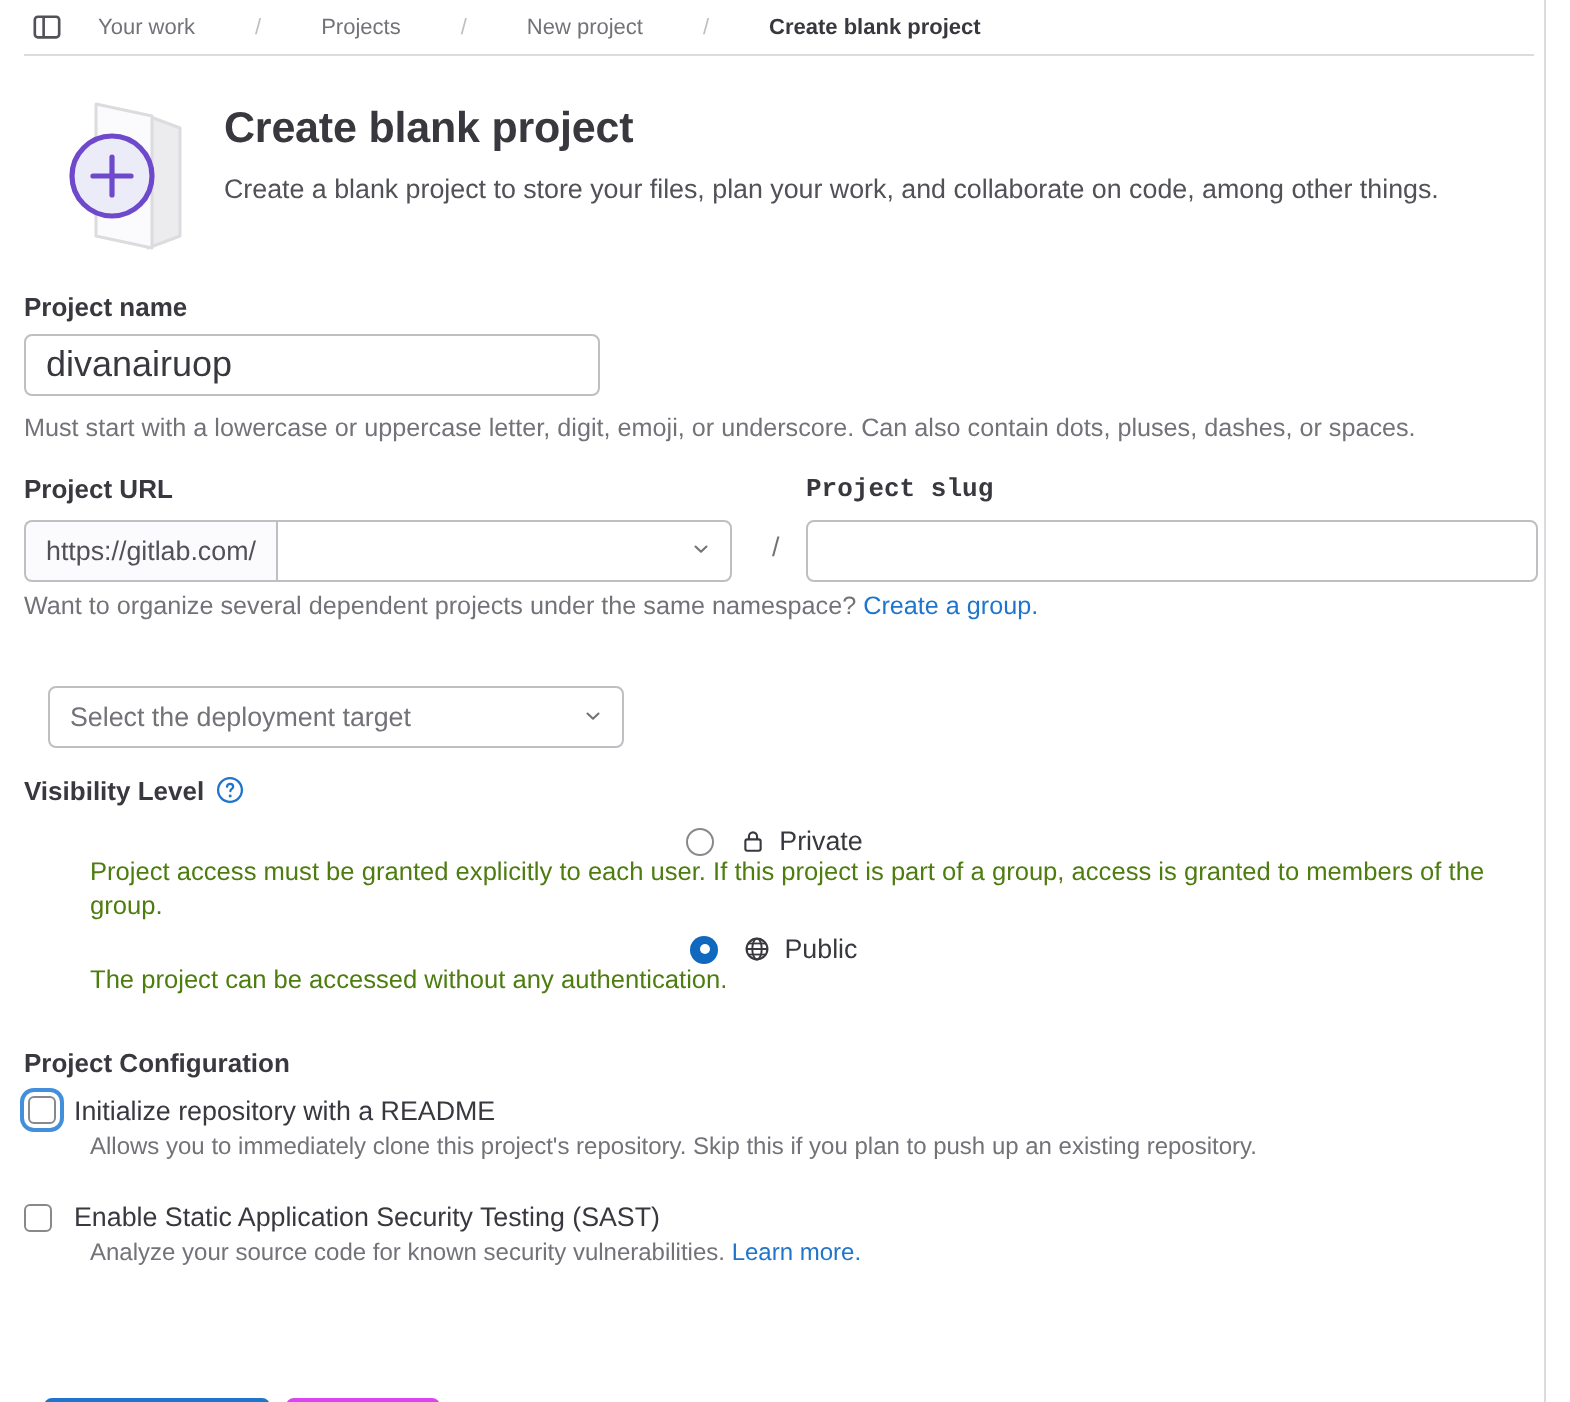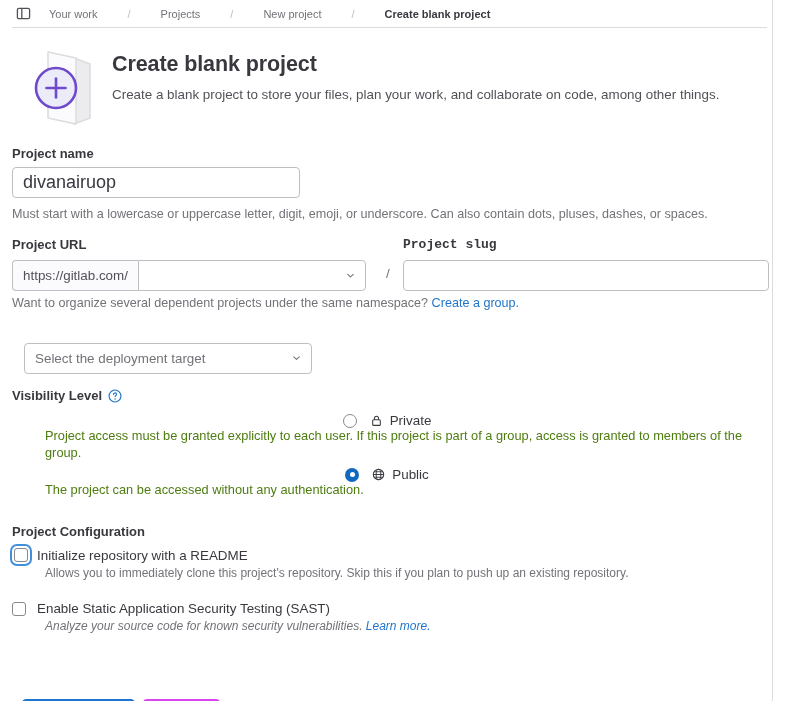--- a/index.html
+++ b/index.html
@@ -189,21 +189,21 @@
     padding: 0 10px;
     font-size: 13.4px;
     color: #737278;
     cursor: pointer;
     position: relative;
   }
 
   
   .r-vis-label {
     position: absolute; top: 388px; left: 12px;
-    display: flex; align-items: center;
+    display: flex; 
   }
   .help-icon { margin-left: 6px; display: inline-flex; cursor: pointer; }
 
   .opt { position: absolute; left: 12px; width: 750px; }
   .opt-head { display: flex; align-items: center; justify-content: center; }
   .radio {
     width: 14px; height: 14px;
     border-radius: 50%;
     border: 1px solid #89888d;
     background: #fff;
@@ -268,21 +268,21 @@
   .cb-desc {
     margin-left: 33px;
     font-size: 12px;
     color: #737278;
     line-height: 1.32;
   }
   .r-readme { top: 546px; }
   .r-readme .cb-label { margin-left: 7px; }
   .r-readme .cb-desc { margin-left: 33px; margin-top: 2px; }
   .r-sast { top: 601px; }
-  .r-sast .cb-desc { margin-top: 3px; font-style: italic; }
+  .r-sast .cb-desc { margin-top: 3px; }
 
   
   .btns {
     position: absolute; top: 657px; left: 22px;
     display: flex; align-items: center;
   }
   .btn {
     height: 28px;
     border-radius: 4px;
     font-size: 13.2px;

